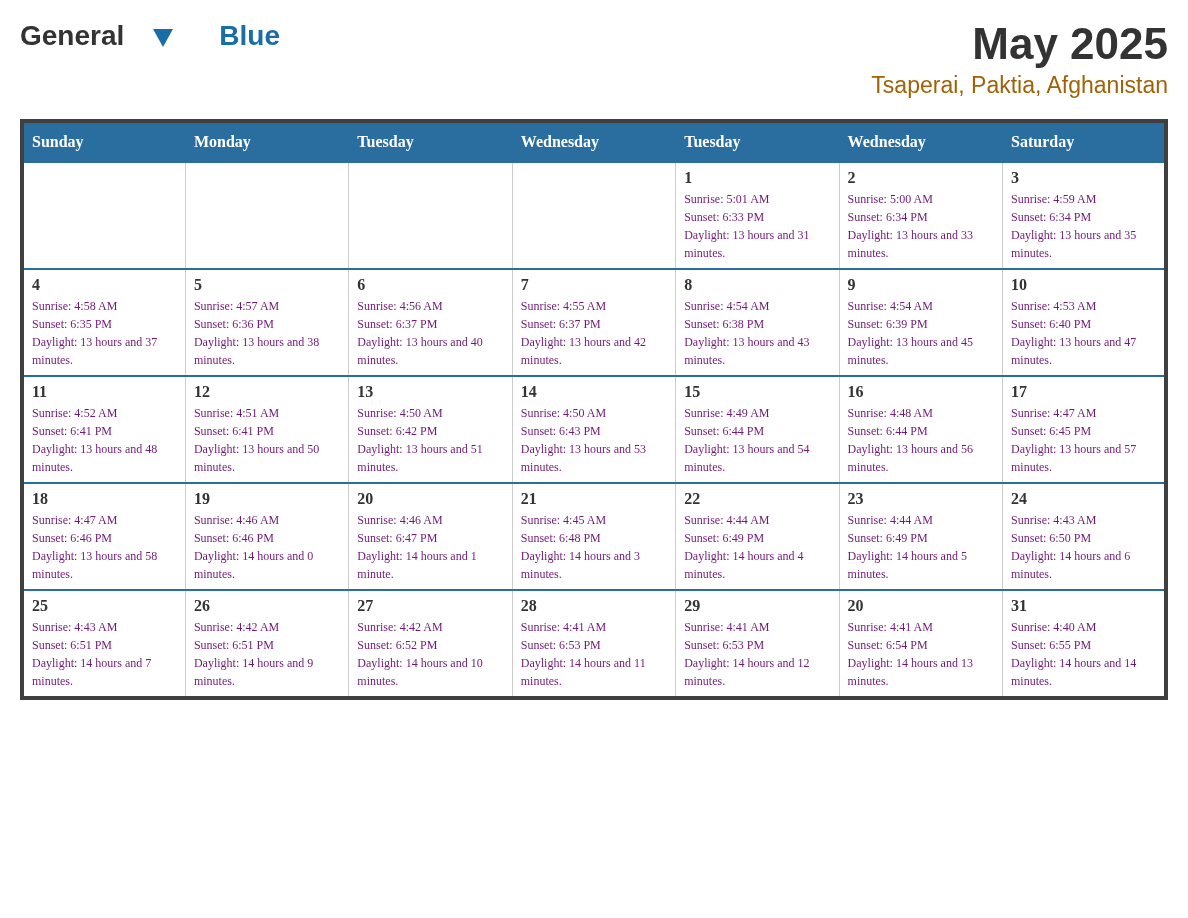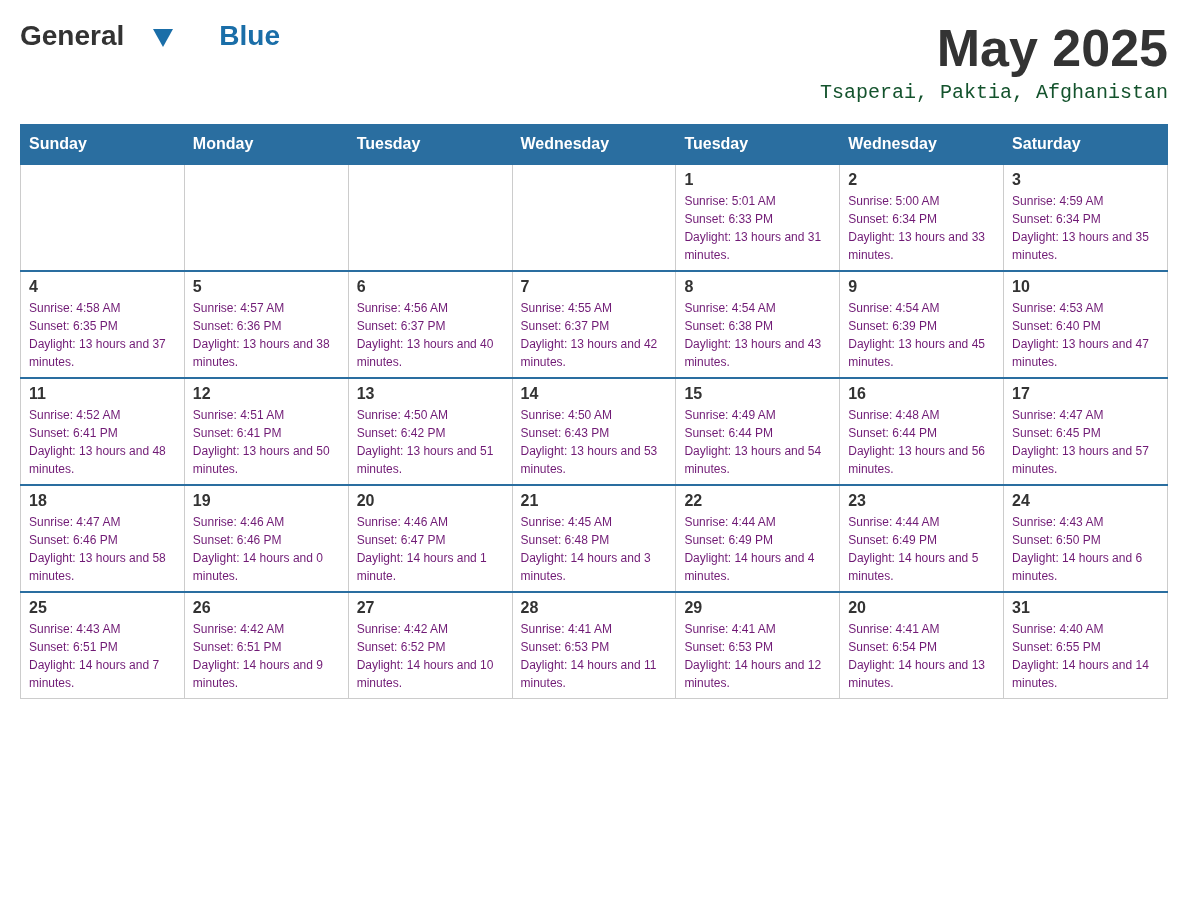--- a/index.html
+++ b/index.html
@@ -45,35 +45,35 @@
       font-size: 28px;
       font-weight: bold;
       color: #1a6ea8;
       margin-left: 20px;
       font-family: Arial, sans-serif;
     }
     .title-section {
       text-align: right;
     }
     .month-year {
-      font-size: 52px;
+      font-size: 44px;
       font-weight: bold;
       color: #333;
       line-height: 1.1;
     }
     .location {
-      font-size: 20px;
-      color: #14532d;
+      font-size: 23px;
+      color: #a16207;
       margin-top: 4px;
-      font-family: Liberation Mono, monospace;
     }
     .calendar {
       width: 100%;
       border-collapse: collapse;
-      border: 1px solid #404040;
+      border: 4px solid #404040;
+      font-family: Liberation Serif, serif;
     }
     .calendar th {
       background-color: #2a6ea0;
       color: #fff;
       padding: 10px 8px;
       font-size: 16px;
       font-weight: bold;
       text-align: left;
       border: 1px solid #2a6ea0;
     }

